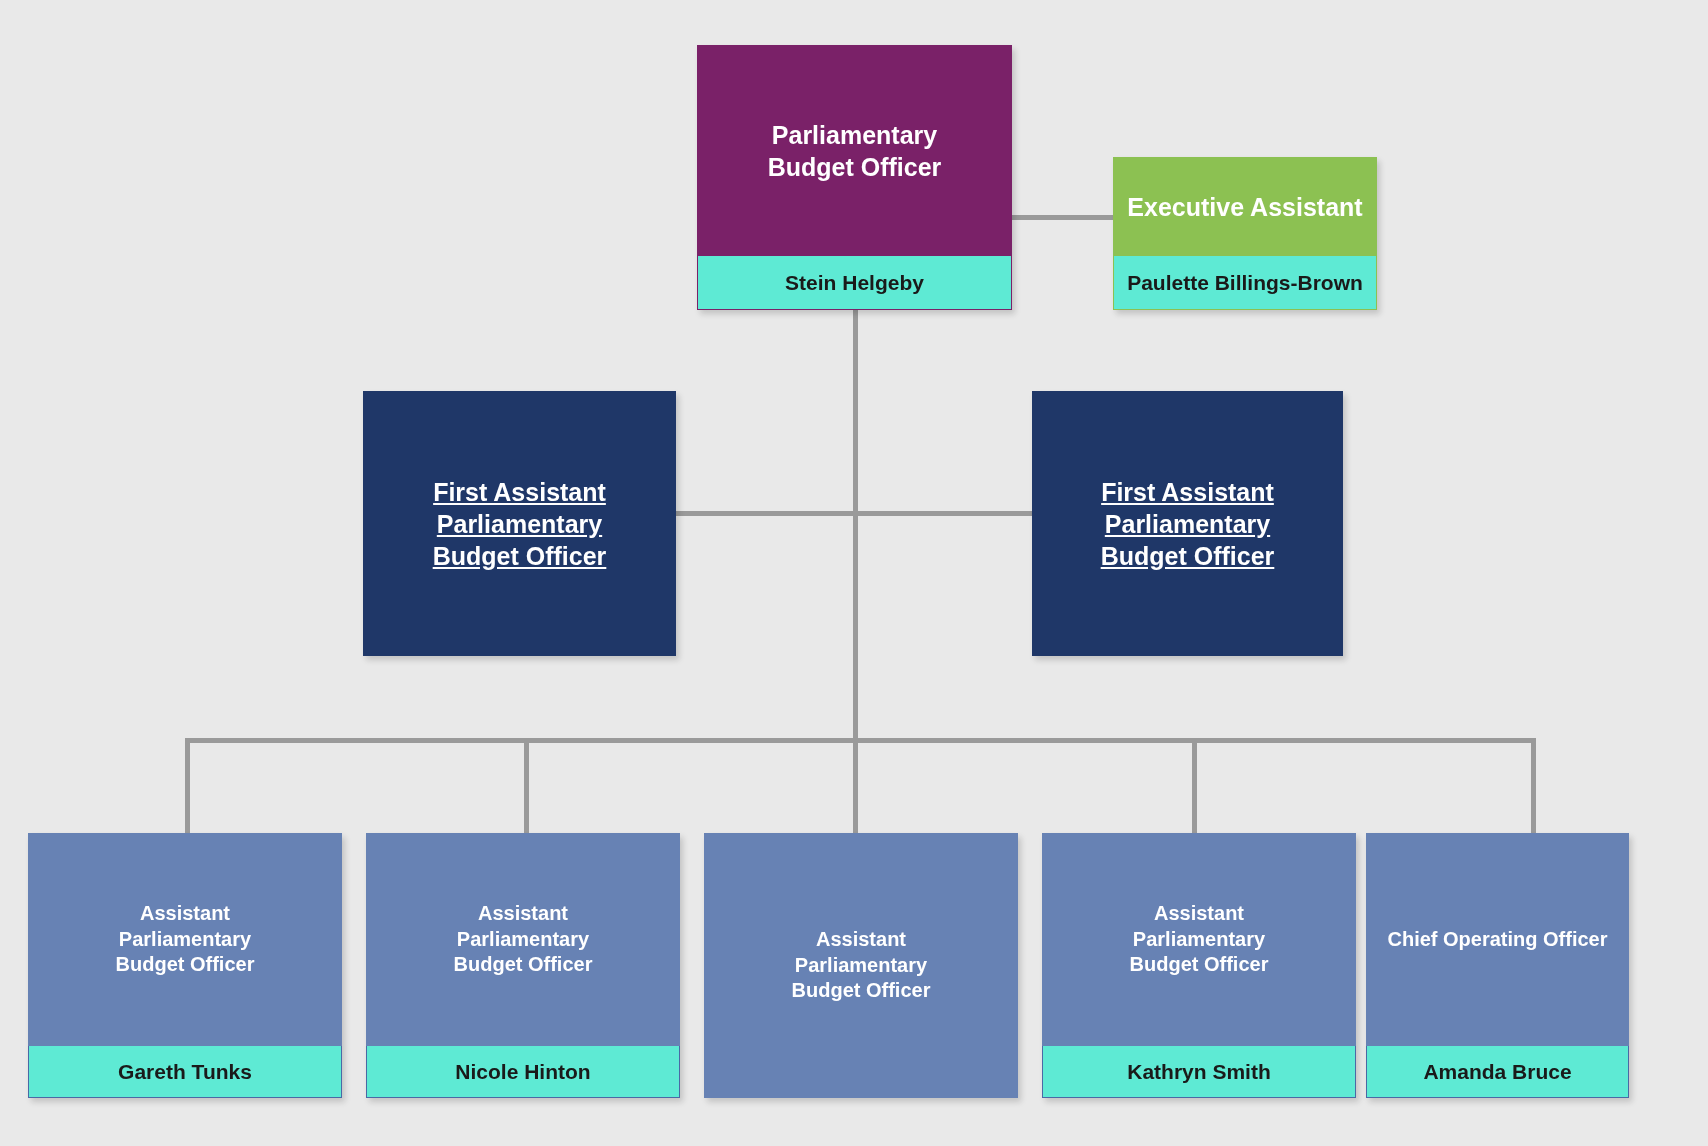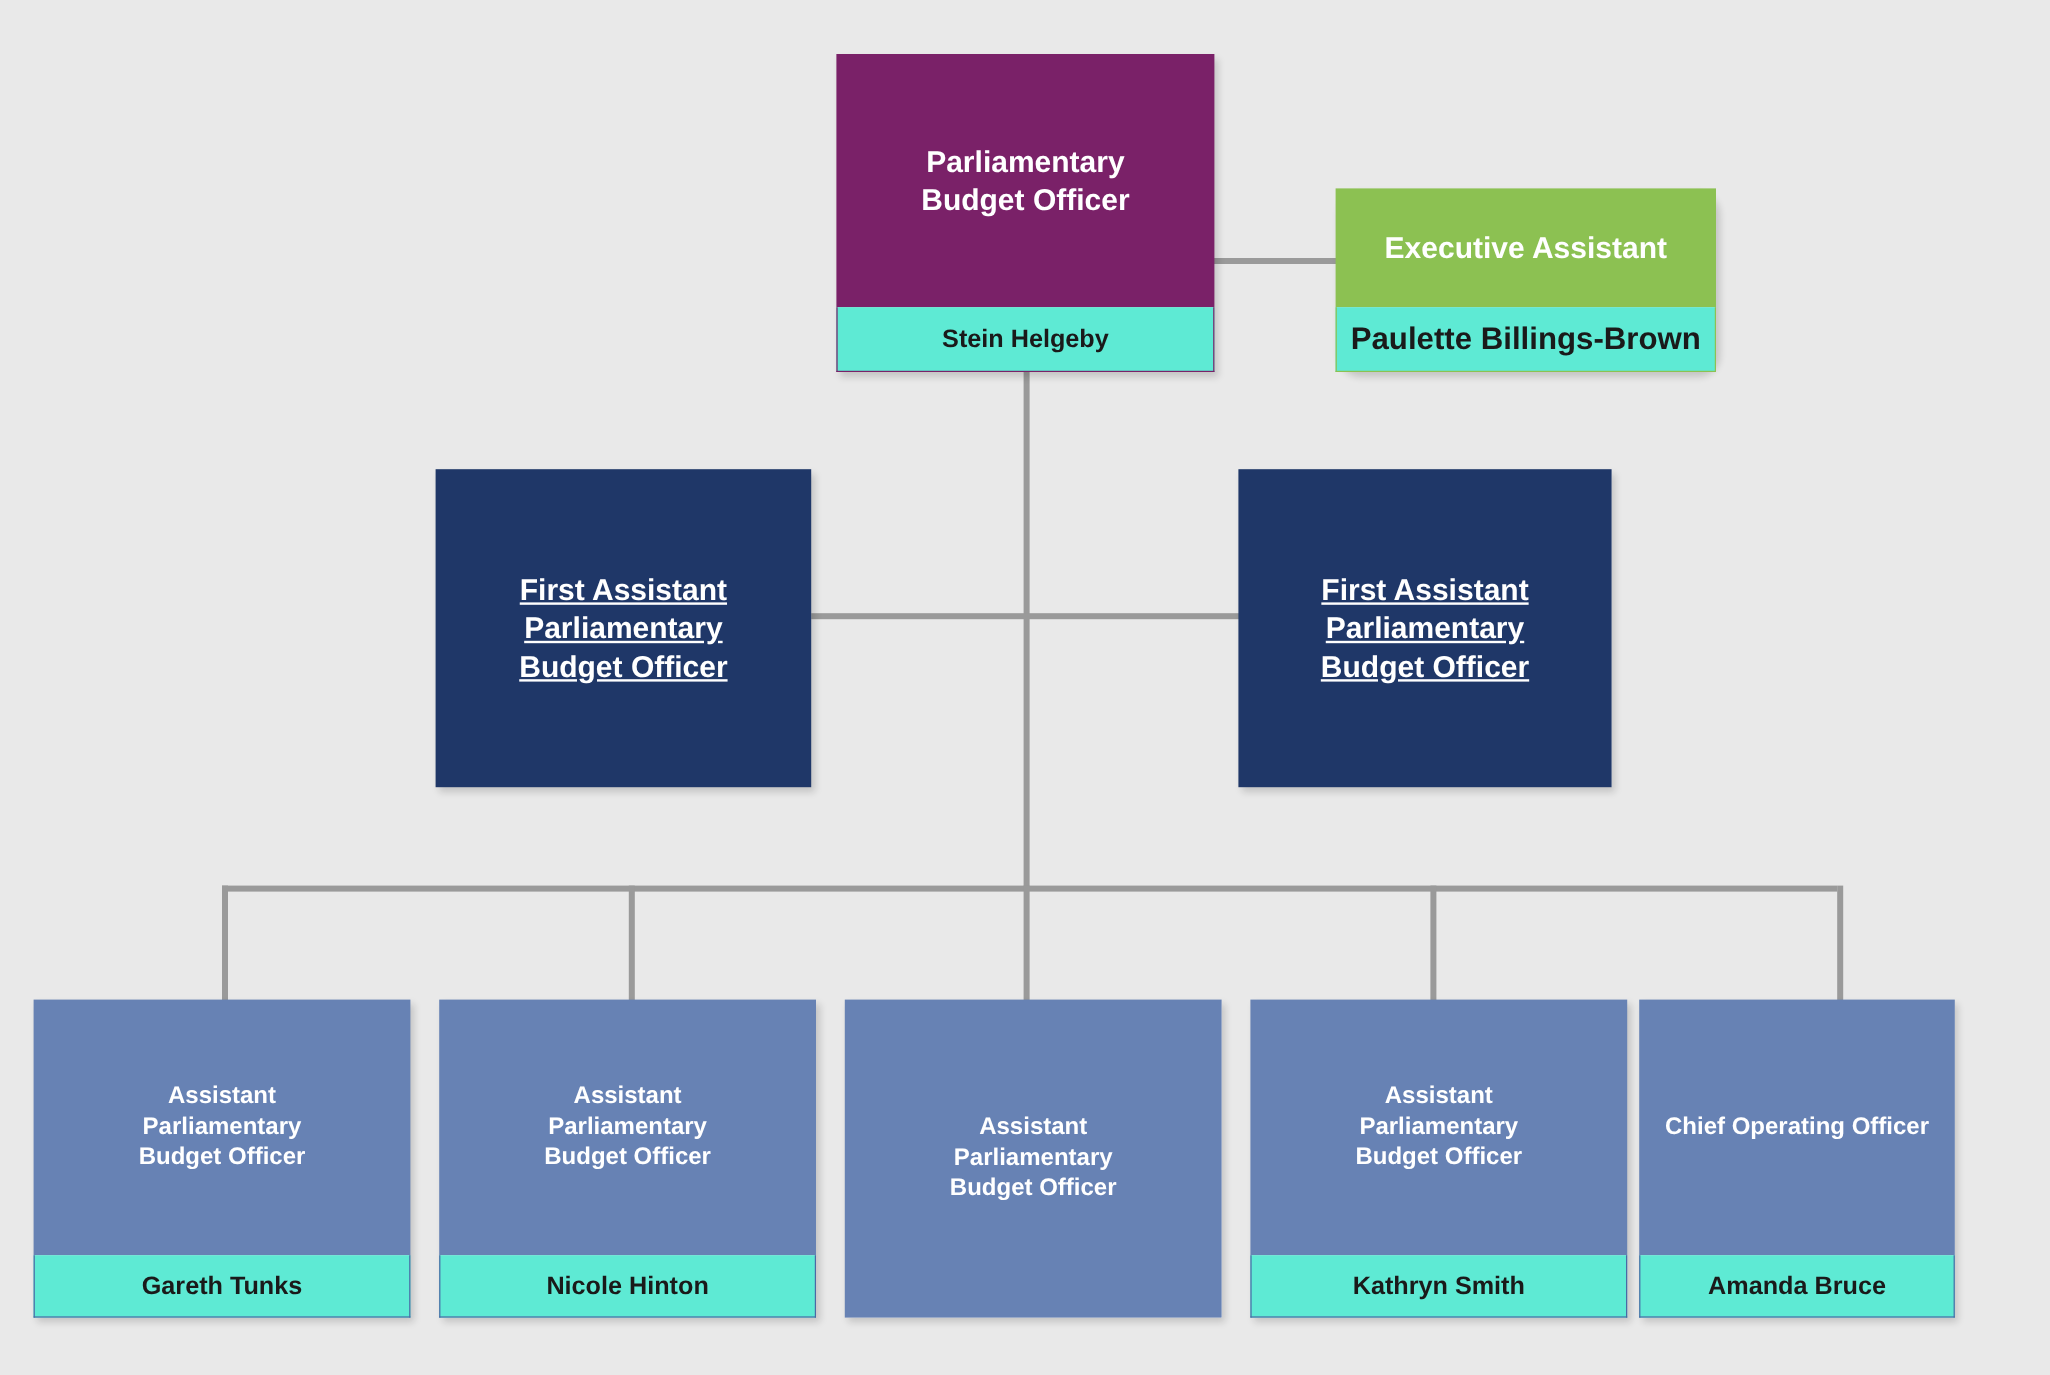--- a/index.html
+++ b/index.html
@@ -65,21 +65,21 @@
     border: 1px solid #7a2168;
     border-top: none;
     font-size: 21px;
   }
 
   
   .node.v-green .node-title { background: #8cc152; font-size: 25px; }
   .node.v-green .node-name {
     border: 1px solid #8cc152;
     border-top: none;
-    font-size: 26px;
+    font-size: 21px;
   }
 
   
   .node.v-navy .node-title { background: #1f3768; font-size: 25px; text-decoration: underline; }
   .node.v-navy .node-name {
     border: 1px solid #1f3768;
     border-top: none;
     font-size: 21px;
   }
 
@@ -109,21 +109,21 @@
   <div class="line line-v" style="left:853px; top:738px; height:97px;"></div>
   <div class="line line-v" style="left:1192px; top:738px; height:97px;"></div>
   <div class="line line-v" style="left:1531px; top:738px; height:97px;"></div>
 
   <div class="node v-purple" style="left:697px; top:45px; width:315px; height:265px;">
     <div class="node-title">Parliamentary
 Budget Officer</div>
     <div class="node-name" style="height:54px;">Stein Helgeby</div>
   </div>
 
-  <div class="node v-green" style="left:1113px; top:157px; width:317px; height:153px;border-radius:18px;">
+  <div class="node v-green" style="left:1113px; top:157px; width:264px; height:153px;">
     <div class="node-title">Executive Assistant</div>
     <div class="node-name" style="height:54px;">Paulette Billings-Brown</div>
   </div>
 
   <div class="node v-navy" style="left:363px; top:391px; width:313px; height:265px;">
     <div class="node-title">First Assistant
 Parliamentary
 Budget Officer</div>
   </div>
 

